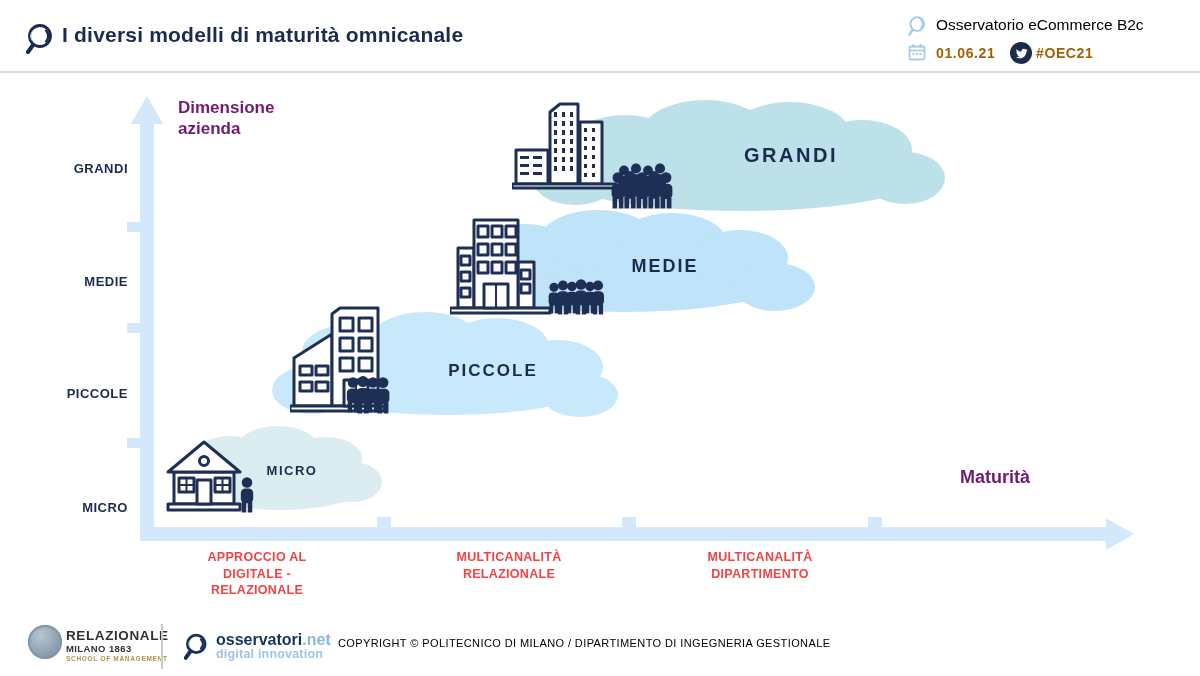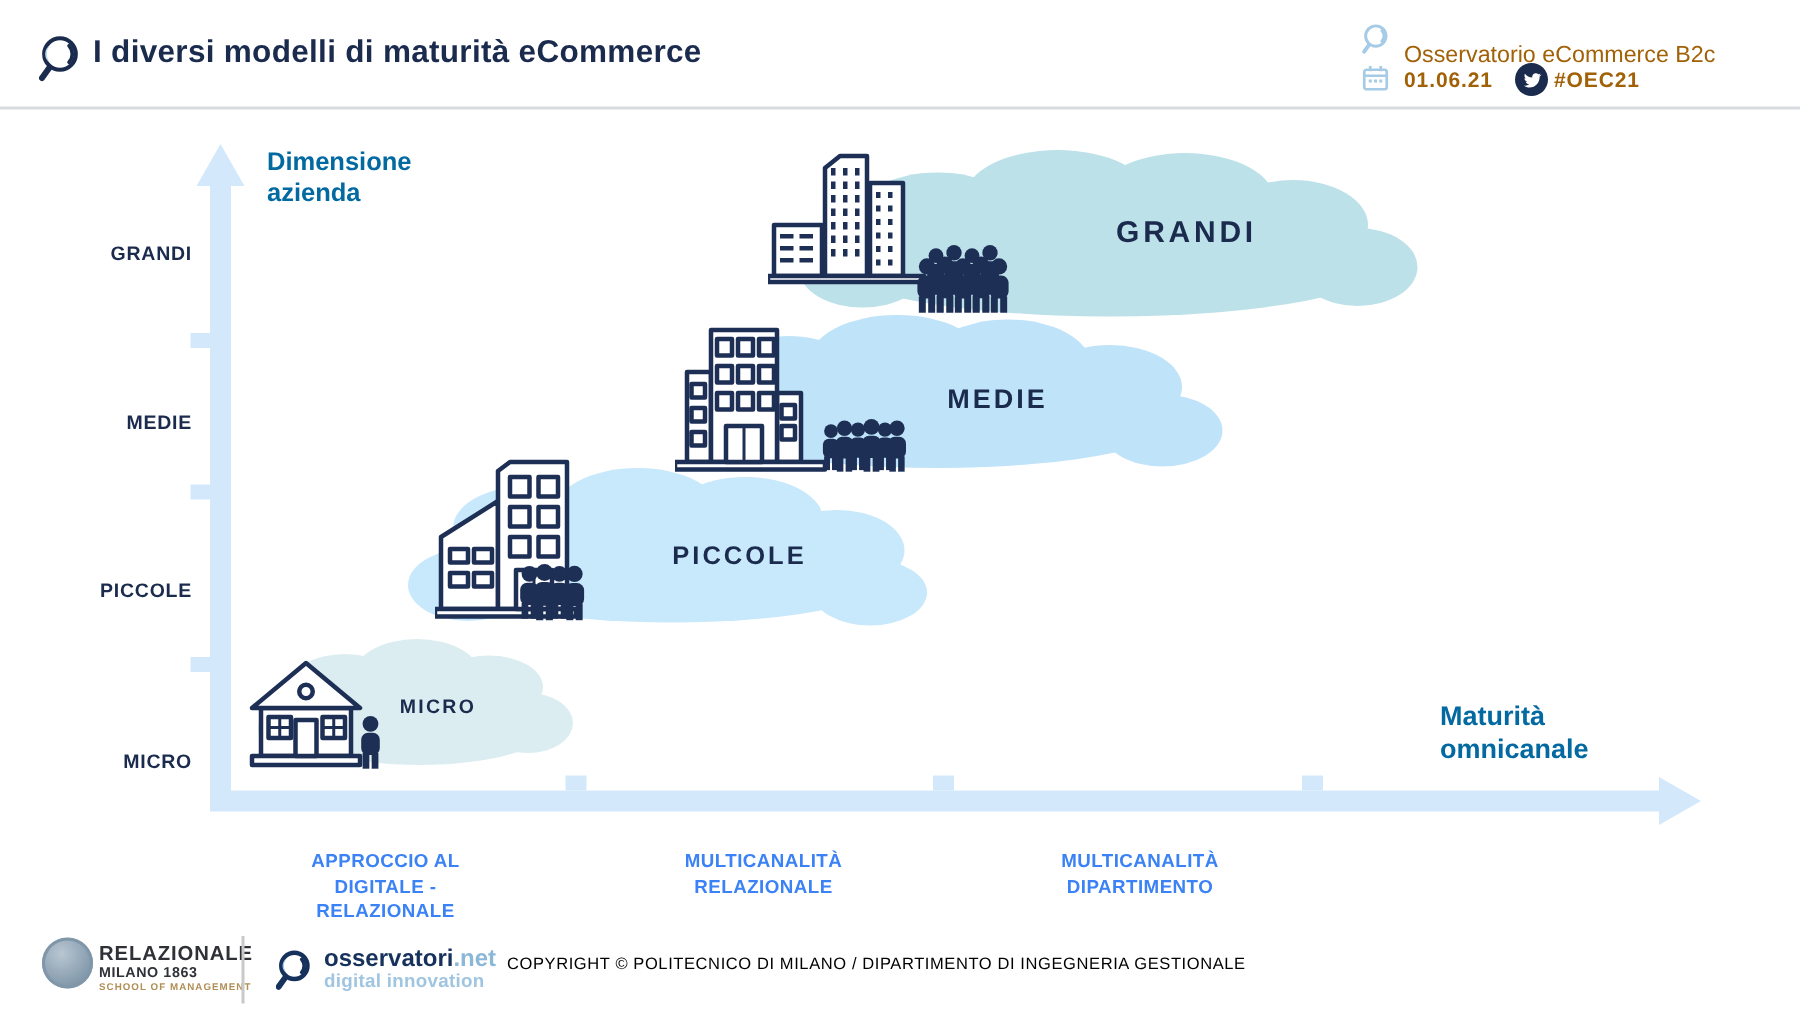--- a/index.html
+++ b/index.html
@@ -5,39 +5,39 @@
   html,body{margin:0;padding:0;background:#fff;}
   .stage{position:relative;width:1200px;height:676px;background:#ffffff;
          font-family:"Liberation Sans",sans-serif;overflow:hidden;color:#1b2b4e;}
   .abs{position:absolute;}
 
   
   .hdr{position:absolute;top:0;left:0;width:1200px;height:71px;background:#fff;
        border-bottom:2px solid #d8dbe0;}
   .hdr-title{position:absolute;left:62px;top:23px;font-size:21px;font-weight:bold;
              color:#1b2b4e;letter-spacing:.2px;}
-  .brand-txt{position:absolute;left:936px;top:28px;font-size:15.5px;font-weight:500;color:#a16207;}
+  .brand-txt{position:absolute;left:936px;top:16px;font-size:15.5px;font-weight:500;color:#000000;}
   .meta-txt{font-size:14px;font-weight:bold;color:#a16207;letter-spacing:.6px;}
 
   
   .axis{background:#d3e9fb;}
   .yhead{position:absolute;left:131px;top:96px;width:0;height:0;
          border-left:16px solid transparent;border-right:16px solid transparent;
          border-bottom:28px solid #d3e9fb;}
   .xhead{position:absolute;left:1106px;top:518px;width:0;height:0;
          border-top:16px solid transparent;border-bottom:16px solid transparent;
          border-left:28px solid #d3e9fb;}
   .ytick{position:absolute;left:127px;width:14px;height:10px;background:#d3e9fb;}
   .xtick{position:absolute;top:517px;width:14px;height:10px;background:#d3e9fb;}
 
   .ylab{position:absolute;left:30px;width:98px;text-align:right;font-size:13px;
         font-weight:bold;color:#1b2b4e;letter-spacing:.5px;}
-  .xlab{position:absolute;top:566px;width:200px;text-align:center;font-size:12.5px;
-        font-weight:bold;color:#3b82f6;letter-spacing:.3px;line-height:16.5px;}
-  .axis-name{color:#0369a1;font-weight:bold;}
+  .xlab{position:absolute;top:549px;width:200px;text-align:center;font-size:12.5px;
+        font-weight:bold;color:#ef4444;letter-spacing:.3px;line-height:16.5px;}
+  .axis-name{color:#701a75;font-weight:bold;}
   .dim-label{position:absolute;left:178px;top:97px;font-size:17px;line-height:21px;}
   .mat-label{position:absolute;left:960px;top:466px;width:202px;text-align:left;
              font-size:18px;line-height:22px;}
 
   .cloud-label{position:absolute;text-align:center;font-weight:bold;color:#1b2b4e;}
   .cl-micro{left:242px;top:463px;width:100px;font-size:13px;letter-spacing:1.5px;}
   .cl-piccole{left:393px;top:361px;width:200px;font-size:17px;letter-spacing:2px;}
   .cl-medie{left:565px;top:256px;width:200px;font-size:18px;letter-spacing:2px;}
   .cl-grandi{left:690px;top:144px;width:202px;font-size:20px;letter-spacing:2.5px;}
 
@@ -72,21 +72,21 @@
     </defs>
   </svg>
 
   <div class="hdr">
     <svg class="abs" style="left:26px;top:22px" width="32" height="34" viewBox="0 0 32 34">
       <path d="M7 23 L2 30" stroke="#1b2b4e" stroke-width="4" stroke-linecap="round" fill="none"></path>
       <circle cx="14" cy="14" r="10.5" fill="#fff" stroke="#1b2b4e" stroke-width="2.8"></circle>
       <path d="M7.5 8 A9 9 0 0 0 7.5 20 A7 7 0 0 1 7.5 8 Z" fill="#bfdcf0"></path>
       <path d="M20 8.5 a8 8 0 0 1 0 11" stroke="#1b2b4e" stroke-width="2.4" fill="none" stroke-linecap="round"></path>
     </svg>
-    <div class="hdr-title">I diversi modelli di maturità eCommerce</div>
+    <div class="hdr-title">I diversi modelli di maturità omnicanale</div>
 
     <svg class="abs" style="left:908px;top:15px" width="21" height="22" viewBox="0 0 32 34">
       <path d="M7 23 L2 30" stroke="#a5cbe7" stroke-width="4" stroke-linecap="round" fill="none"></path>
       <circle cx="14" cy="14" r="10.5" fill="#fff" stroke="#a5cbe7" stroke-width="3"></circle>
       <path d="M20 8.5 a8 8 0 0 1 0 11" stroke="#a5cbe7" stroke-width="2.6" fill="none" stroke-linecap="round"></path>
     </svg>
     <div class="brand-txt">Osservatorio eCommerce B2c</div>
 
     <svg class="abs" style="left:908px;top:43px" width="18" height="18" viewBox="0 0 18 18">
       <rect x="1.5" y="3.5" width="15" height="13" rx="1.5" fill="none" stroke="#a5cbe7" stroke-width="1.8"></rect>
@@ -154,21 +154,20 @@
   <div class="xtick" style="left:377px"></div>
   <div class="xtick" style="left:622px"></div>
   <div class="xtick" style="left:868px"></div>
 
   <div class="dim-label axis-name">
     <div>Dimensione</div>
     <div>azienda</div>
   </div>
   <div class="mat-label axis-name">
     <div>Maturità</div>
-    <div>omnicanale</div>
   </div>
 
   <div class="ylab" style="top:161px">GRANDI</div>
   <div class="ylab" style="top:274px">MEDIE</div>
   <div class="ylab" style="top:386px">PICCOLE</div>
   <div class="ylab" style="top:500px">MICRO</div>
 
   <div class="xlab" style="left:157px">
     <div>APPROCCIO AL</div>
     <div>DIGITALE -</div>

